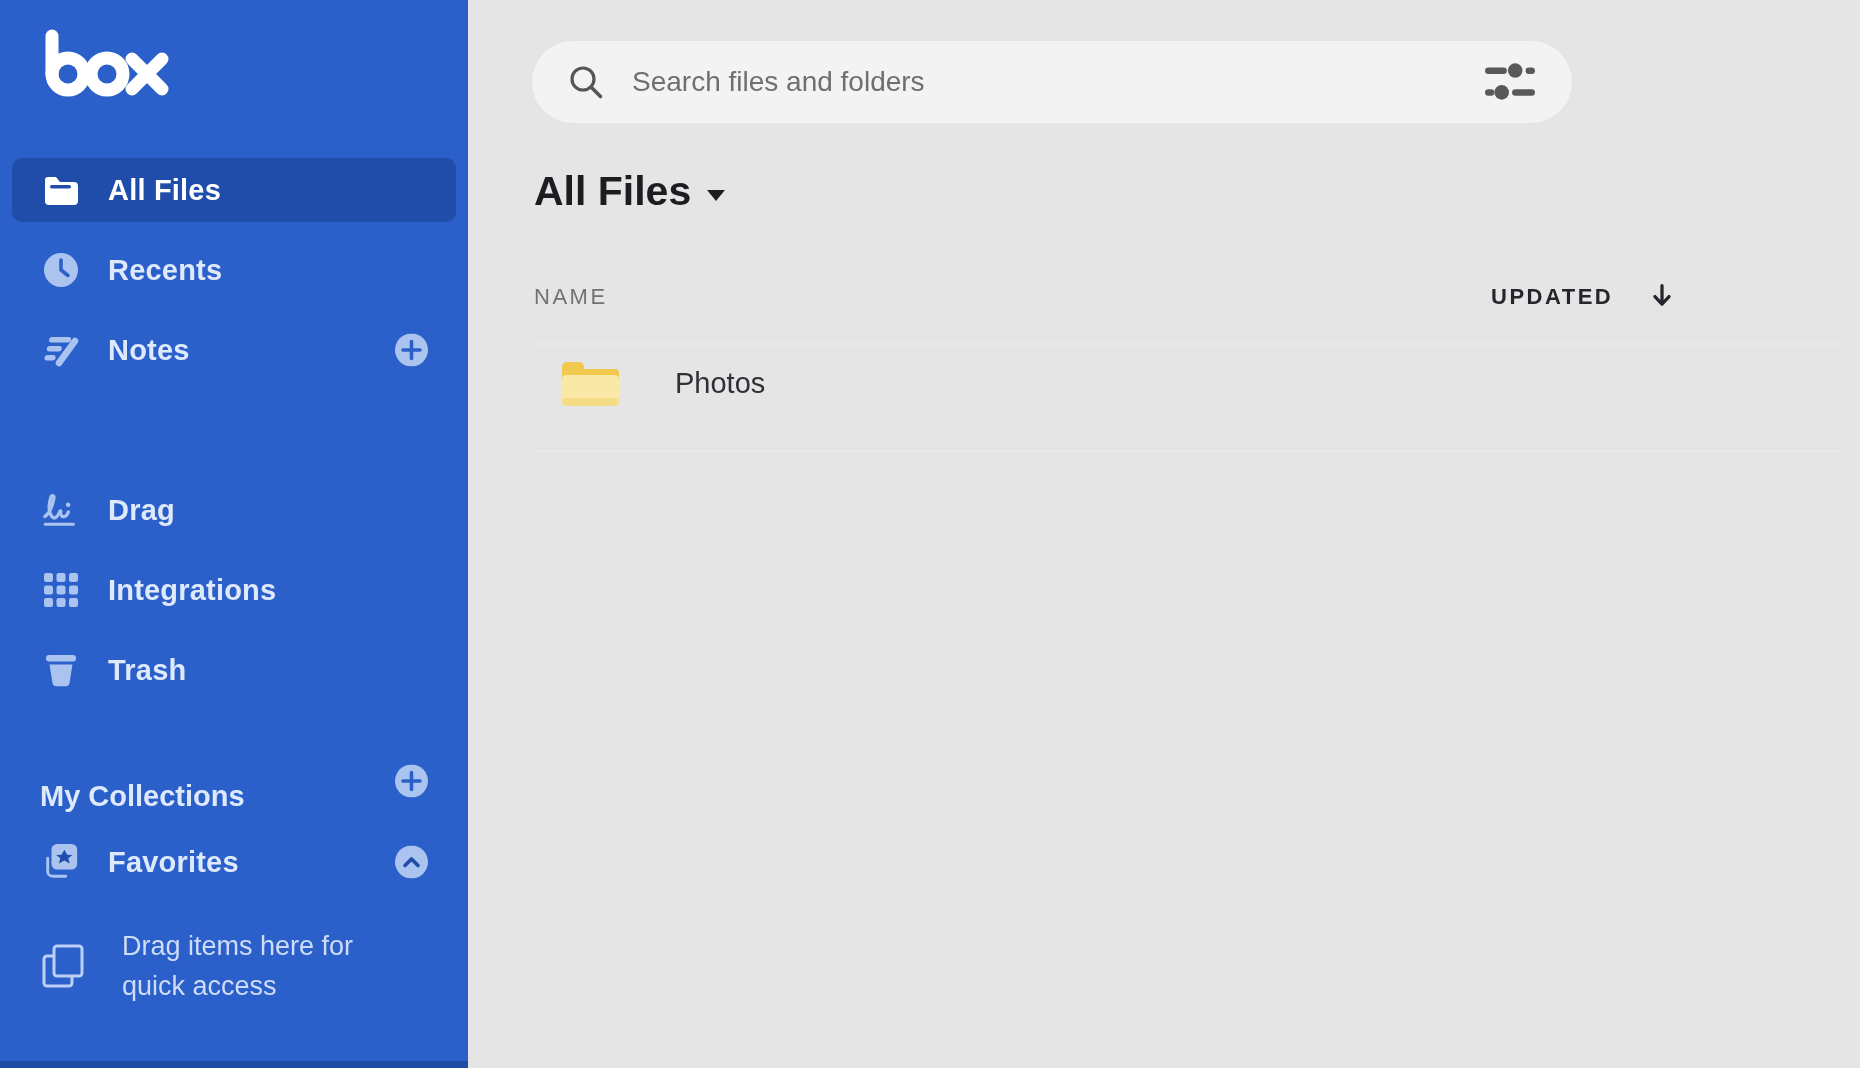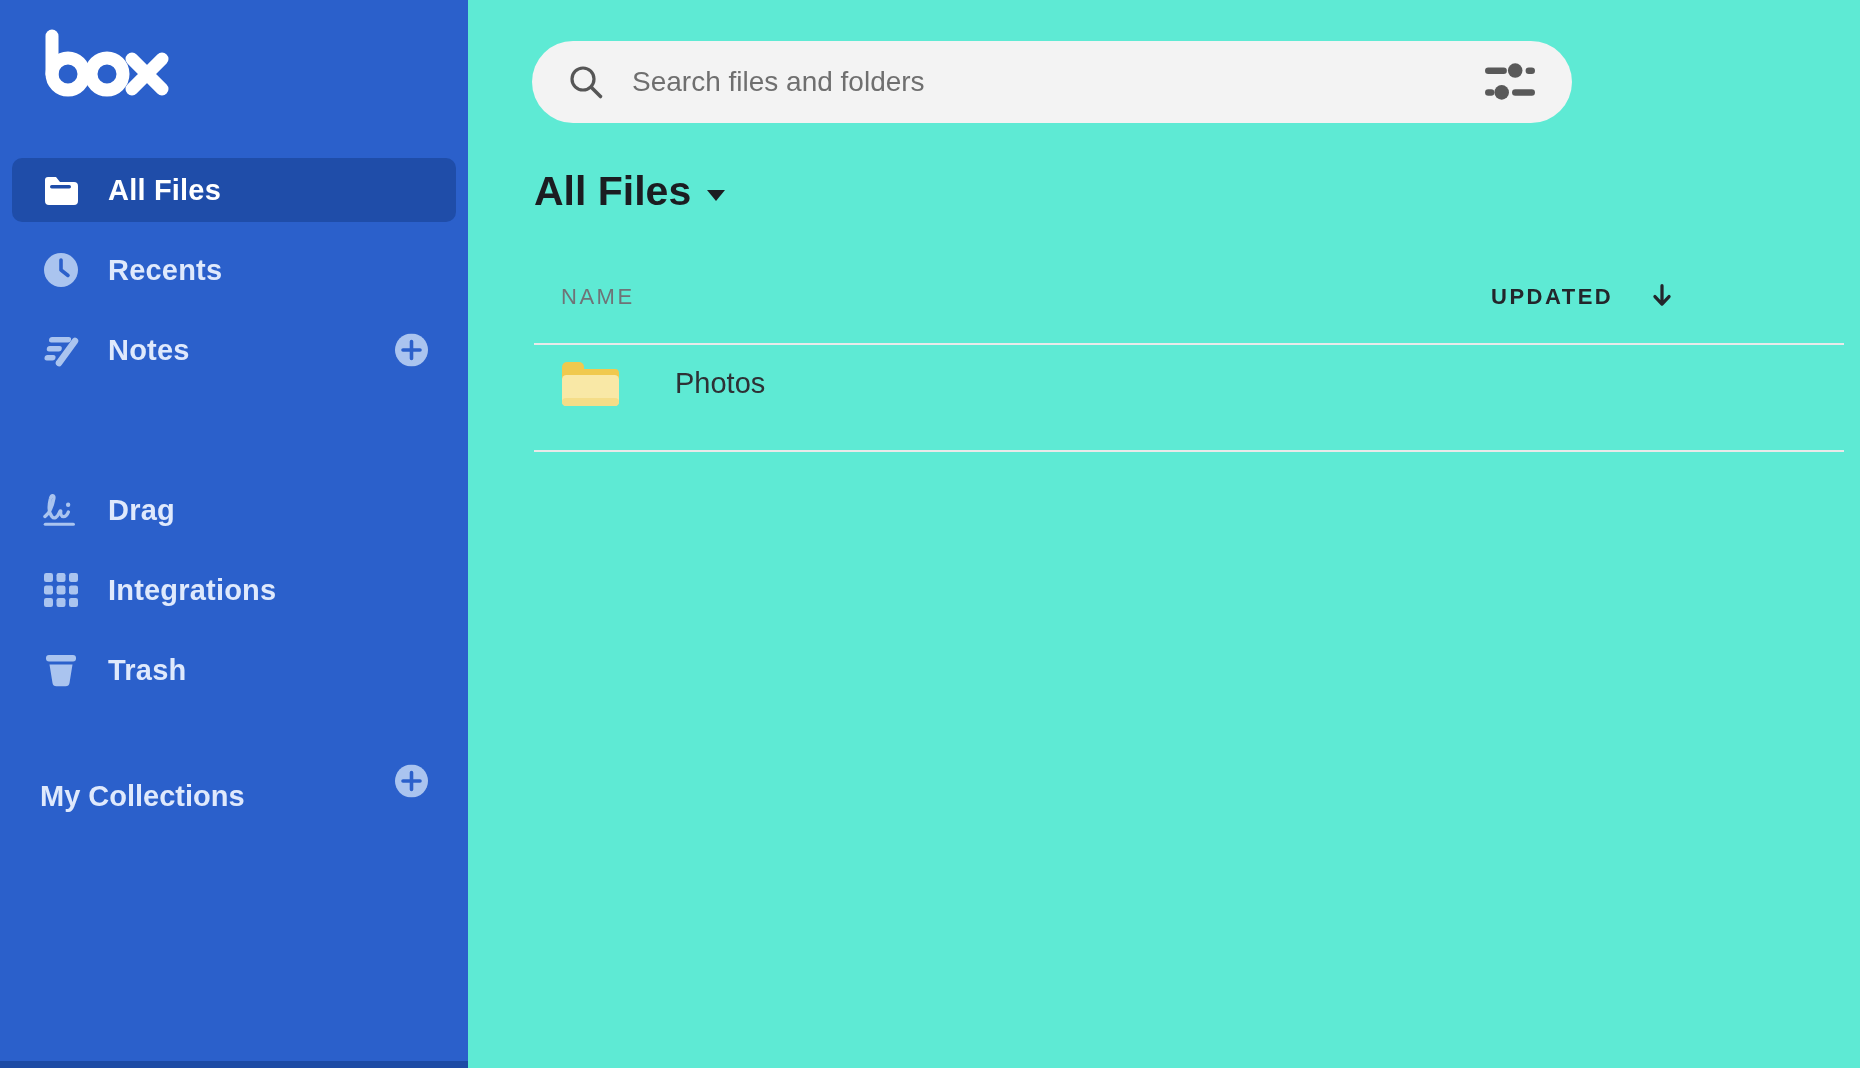--- a/index.html
+++ b/index.html
@@ -28,40 +28,40 @@
     display:flex; align-items:flex-end; }
   .section-label { margin-left:28px; font-size:29px; font-weight:700; color:#dfe9fc; }
 
   .drag-hint { position:absolute; left:40px; top:918px; width:390px; height:110px;
     display:flex; cursor:default; }
   .drag-hint-icon { width:46px; height:48px; margin-top:24px; flex:0 0 auto; }
   .drag-hint-text { margin-left:36px; margin-top:8px; font-size:27px; line-height:40px;
     color:#cfdcf8; }
 
   
-  .main { position:absolute; left:468px; top:0; right:0; bottom:0; background:#5eead4;padding-left:8px; }
+  .main { position:absolute; left:468px; top:0; right:0; bottom:0; background:#e5e5e5;padding-left:8px; }
 
   .search-bar { position:absolute; left:64px; top:41px; width:1040px; height:82px;
     background:#f3f3f3; border-radius:41px; display:flex; align-items:center; }
   .search-glyph { width:36px; height:36px; margin-left:36px; flex:0 0 auto; }
   .search-input { flex:1; margin-left:28px; border:none; outline:none; background:transparent;
     font-family:"Liberation Sans", sans-serif; font-size:28px; color:#444; }
   .search-input::placeholder { color:#6f6f6f; opacity:1; }
   .filter-btn { width:52px; height:40px; margin-right:36px; flex:0 0 auto; cursor:pointer; }
 
   .page-title-row { position:absolute; left:66px; top:168px; display:flex;
     align-items:center; cursor:pointer; }
   .page-title { font-size:41px; font-weight:700; color:#1b1d21; }
   .caret-down { width:0; height:0; margin-left:16px; margin-top:8px;
     border-left:9px solid transparent; border-right:9px solid transparent;
     border-top:11px solid #1b1d21; }
 
   .table-header { position:absolute; left:66px; right:16px; top:284px; height:34px; }
   .col-name { position:absolute; left:0; top:0; font-size:22px; color:#6f7377;
-    letter-spacing:2.5px; cursor:pointer;margin-left:27px; }
+    letter-spacing:2.5px; cursor:pointer; }
   .col-updated { position:absolute; left:957px; top:0; font-size:22px; font-weight:700;
     color:#23262b; letter-spacing:2.5px; display:flex; align-items:center; cursor:pointer;gap:26px; }
   .sort-arrow { width:22px; height:26px; margin-left:12px; margin-top:-3px; }
 
   .divider { position:absolute; left:66px; right:16px; height:2px; background:#e9e9e9; }
   .divider.d1 { top:343px; }
   .divider.d2 { top:450px; }
 
   .file-row { position:absolute; left:66px; right:16px; top:345px; height:76px;
     display:flex; align-items:center; cursor:pointer; }
@@ -169,21 +169,47 @@
   <div class="section-row" style="top:749px">
     <span class="section-label">My Collections</span>
     <span class="row-action">
       <svg viewBox="0 0 33 33" width="33" height="33">
         <circle cx="16.5" cy="16.5" r="16.5" fill="#aac4ef"></circle>
         <path d="M16.5 8 V25 M8 16.5 H25" stroke="#2b60cb" stroke-width="3.6" stroke-linecap="round"></path>
       </svg>
     </span>
   </div>
 
-
+  <div class="nav-item" style="top:830px">
+    <span class="nav-icon">
+      <svg viewBox="0 0 40 40" width="40" height="40">
+        <path d="M6 16 v14 a5 5 0 0 0 5 5 h14" stroke="#aac4ef" stroke-width="3" fill="none" stroke-linecap="round"></path>
+        <rect x="10" y="1" width="27" height="27" rx="6" fill="#aac4ef"></rect>
+        <polygon fill="#1f4da9" points="23.5,7 26.5,12.25 32.1,12.53 27.7,16.05 29.2,21.47 23.5,18.4 17.8,21.47 19.3,16.05 14.9,12.53 20.5,12.25"></polygon>
+      </svg>
+    </span>
+    <span class="nav-label">Favorites</span>
+    <span class="row-action">
+      <svg viewBox="0 0 33 33" width="33" height="33">
+        <circle cx="16.5" cy="16.5" r="16.5" fill="#aac4ef"></circle>
+        <path d="M10 20 L16.5 13.5 L23 20" stroke="#1f4da9" stroke-width="3.6" fill="none" stroke-linecap="round" stroke-linejoin="round"></path>
+      </svg>
+    </span>
+  </div>
+
+  <div class="drag-hint">
+    <svg class="drag-hint-icon" viewBox="0 0 46 48">
+      <rect x="4" y="14" width="28" height="30" rx="3" fill="none" stroke="#bcd0f7" stroke-width="3"></rect>
+      <rect x="14" y="4" width="28" height="30" rx="3" fill="#2b60cb" stroke="#bcd0f7" stroke-width="3"></rect>
+    </svg>
+    <div class="drag-hint-text">
+      <div>Drag items here for</div>
+      <div>quick access</div>
+    </div>
+  </div>
 
   <div class="sidebar-bottom-strip"></div>
 </aside>
 
 <main class="main">
 
   <div class="search-bar">
     <svg class="search-glyph" viewBox="0 0 36 36">
       <circle cx="15" cy="15" r="11" stroke="#565656" stroke-width="3.2" fill="none"></circle>
       <path d="M23.5 23.5 L32.5 32.5" stroke="#565656" stroke-width="3.6" stroke-linecap="round"></path>

